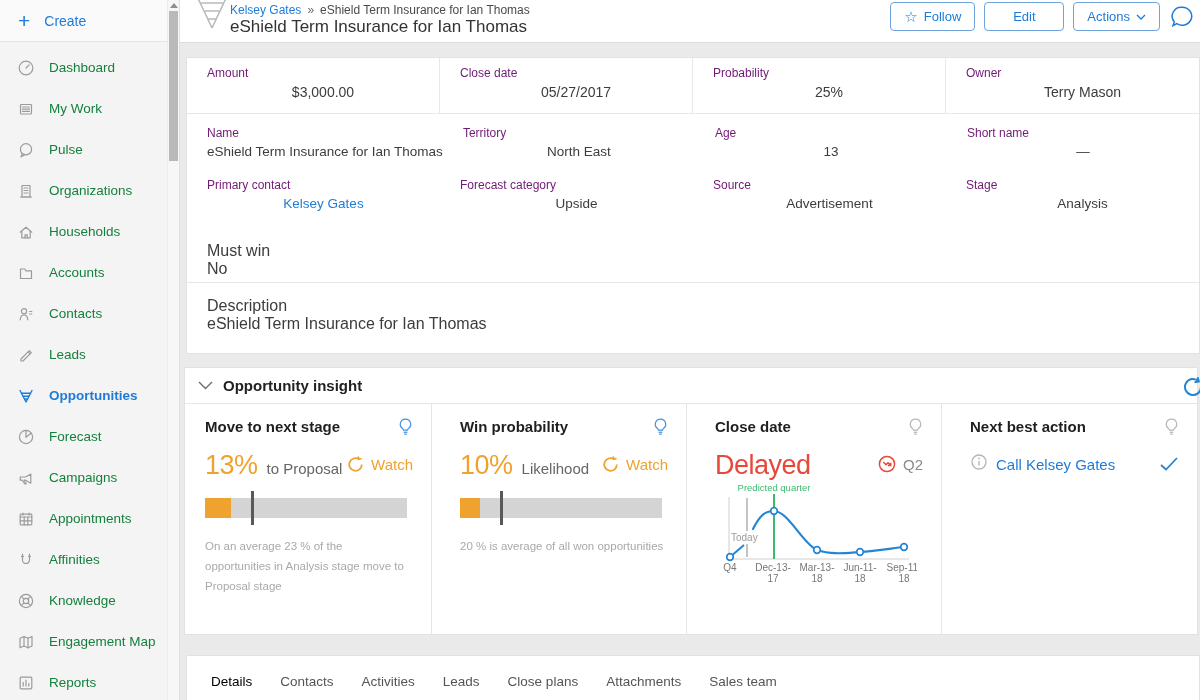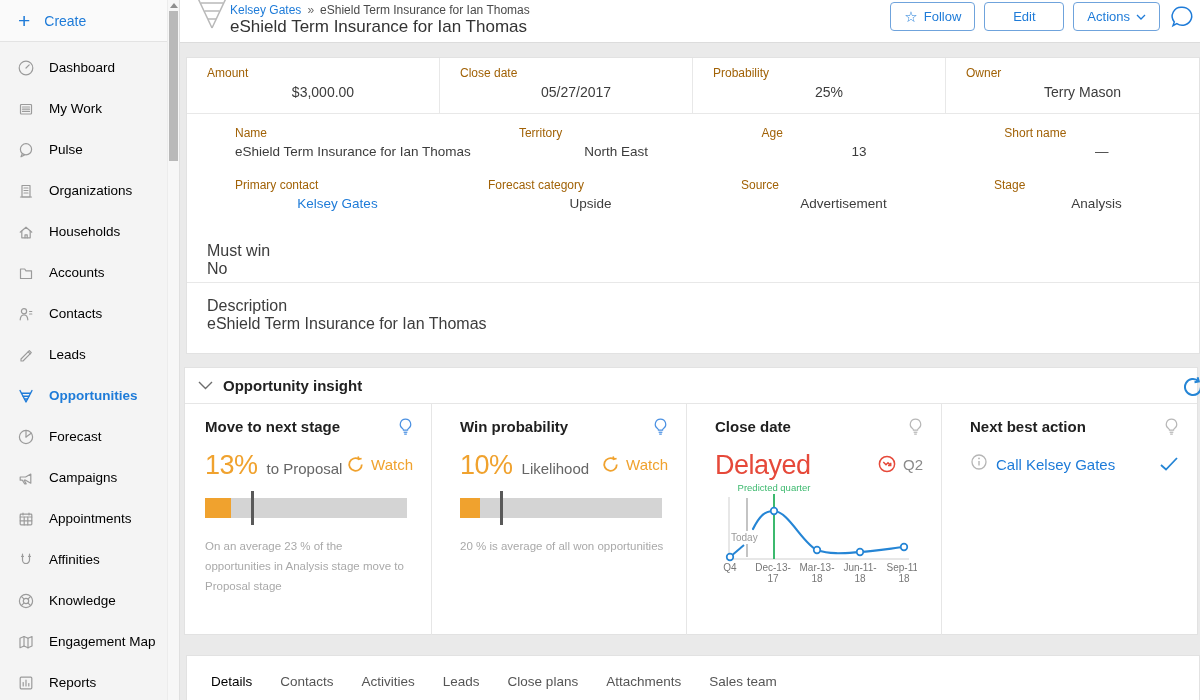--- a/index.html
+++ b/index.html
@@ -11,21 +11,21 @@
   }
   
   .sidebar { position:absolute; left:0; top:0; width:180px; height:700px;
     background:#f4f4f4; border-right:1px solid #e0e0e0; }
   .create-row { height:42px; display:flex; align-items:center; gap:14px;
     padding-left:18px; background:#fafafa; border-bottom:1px solid #e3e3e3;
     color:#1e7bd8; font-size:14px; cursor:pointer; }
   .create-row .plus { font-size:21px; font-weight:300; line-height:1; }
   .nav { padding-top:5px; }
   .nav-item { height:41px; display:flex; align-items:center; gap:14px;
-    padding-left:17px; font-size:13.5px; color:#000000; cursor:pointer; white-space:nowrap; }
+    padding-left:17px; font-size:13.5px; color:#15803d; cursor:pointer; white-space:nowrap; }
   .nav-item svg { width:18px; height:18px; flex:none; stroke:#9b9b9b; fill:none;
     stroke-width:1.2; stroke-linecap:round; stroke-linejoin:round; }
   .nav-item.active { color:#1e7bd8; font-weight:bold; }
   .nav-item.active svg { stroke:#1e7bd8; stroke-width:1.4; }
   .sb-scroll { position:absolute; right:0; top:0; width:12px; height:700px;
     background:#f7f7f7; border-left:1px solid #ececec; }
   .sb-arrow { position:absolute; top:3px; left:2px; width:0; height:0;
     border-left:4px solid transparent; border-right:4px solid transparent;
     border-bottom:5px solid #8f8f8f; }
   .sb-thumb { position:absolute; top:11px; left:1px; width:9px; height:150px;
@@ -47,22 +47,22 @@
     display:flex; align-items:center; justify-content:center; gap:6px; cursor:pointer;
     font-family:"Liberation Sans",sans-serif; }
   .btn .star { font-size:15px; line-height:1; }
   .chat-icon { cursor:pointer; display:flex; }
   
   .details { position:absolute; left:6px; top:57px; width:1014px; }
   .frow { display:grid; grid-template-columns:repeat(4,1fr); }
   .frow1 { border-bottom:1px solid #e8e8e8; }
   .frow1 .fcell { height:55px; padding:8px 0 0 20px; border-right:1px solid #e8e8e8; }
   .frow1 .fcell:last-child { border-right:none; }
-  .frow2 .fcell { height:52px; padding:12px 0 0 20px;margin-left:28px; }
-  .fcell .flabel { font-size:12px; color:#a16207; }
+  .frow2 .fcell { height:52px; padding:12px 0 0 20px; }
+  .fcell .flabel { font-size:12px; color:#701a75; }
   .fcell .fvalue { font-size:13.5px; color:#3c3c3c; margin-top:4px; white-space:nowrap;text-align:center; }
   .frow1 .fvalue { font-size:14px; }
   .fvalue.link { color:#1e7bd8; cursor:pointer; }
   .mustwin { padding:24px 0 0 20px; height:64px; }
   .hdiv { border-top:1px solid #e8e8e8; }
   .desc { padding:14px 0 20px 20px; }
   
   .insight { position:absolute; left:4px; top:367px; width:1014px; height:268px; }
   .ins-head { height:36px; border-bottom:1px solid #e6e6e6; display:flex;
     align-items:center; padding-left:13px; position:relative; }

